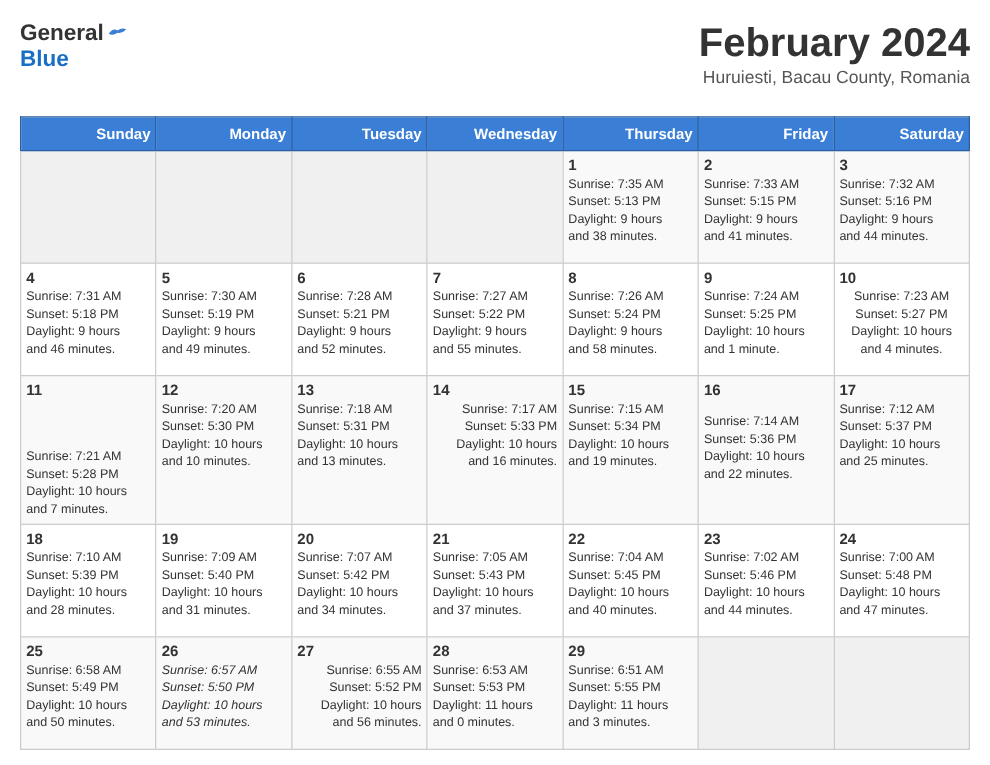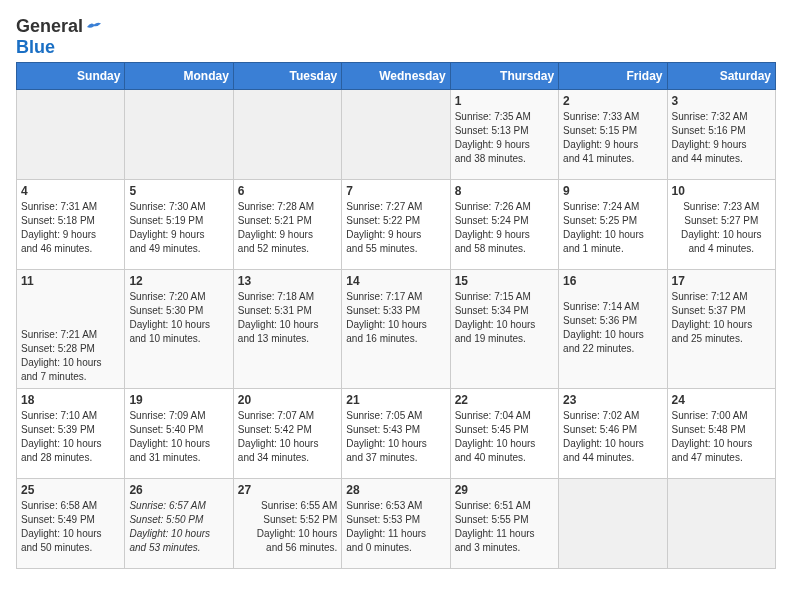--- a/index.html
+++ b/index.html
@@ -7,21 +7,21 @@
       font-family: Arial, sans-serif;
       background: #fff;
       width: 792px;
       min-height: 612px;
       padding: 16px;
     }
     .header-area {
       display: flex;
       align-items: flex-start;
       justify-content: space-between;
-      margin-bottom: 4px;
+      margin-bottom: 24px;
       gap: 35px;
     }
     .logo {
       display: flex;
       flex-direction: column;
       align-items: flex-start;
     }
     .logo-general {
       font-size: 18px;
       font-weight: bold;
@@ -98,20 +98,24 @@
 <div class="header-area">
   <div class="logo">
     <div style="display:flex; align-items:center;">
       <span class="logo-general">General</span>
       <svg class="logo-bird" viewBox="0 0 20 16" xmlns="http://www.w3.org/2000/svg">
         <path d="M2,8 Q6,2 10,5 Q14,2 18,4 Q14,8 10,7 Q6,10 2,8Z" fill="#3a7fd5"></path>
       </svg>
     </div>
     <span class="logo-blue">Blue</span>
   </div>
+  <div class="title-area">
+    <div class="calendar-title">February 2024</div>
+    <div class="calendar-subtitle">Huruiesti, Bacau County, Romania</div>
+  </div>
 </div>
 
 <table>
   <thead>
     <tr>
     <th>Sunday</th>
         <th>Monday</th>
         <th>Tuesday</th>
         <th>Wednesday</th>
         <th>Thursday</th>
@@ -215,21 +219,21 @@
         </td>
         <td>
           <span class="day-number">13</span>
           <div class="day-info" style="white-space: pre-line;">Sunrise: 7:18 AM
 Sunset: 5:31 PM
 Daylight: 10 hours
 and 13 minutes.</div>
         </td>
         <td>
           <span class="day-number">14</span>
-          <div class="day-info" style="white-space: pre-line;">Sunrise: 7:17 AM
+          <div class="day-info" style="white-space: pre-line; text-align: right;">Sunrise: 7:17 AM
 Sunset: 5:33 PM
 Daylight: 10 hours
 and 16 minutes.</div>
         </td>
         <td>
           <span class="day-number">15</span>
           <div class="day-info" style="white-space: pre-line;">Sunrise: 7:15 AM
 Sunset: 5:34 PM
 Daylight: 10 hours
 and 19 minutes.</div>

